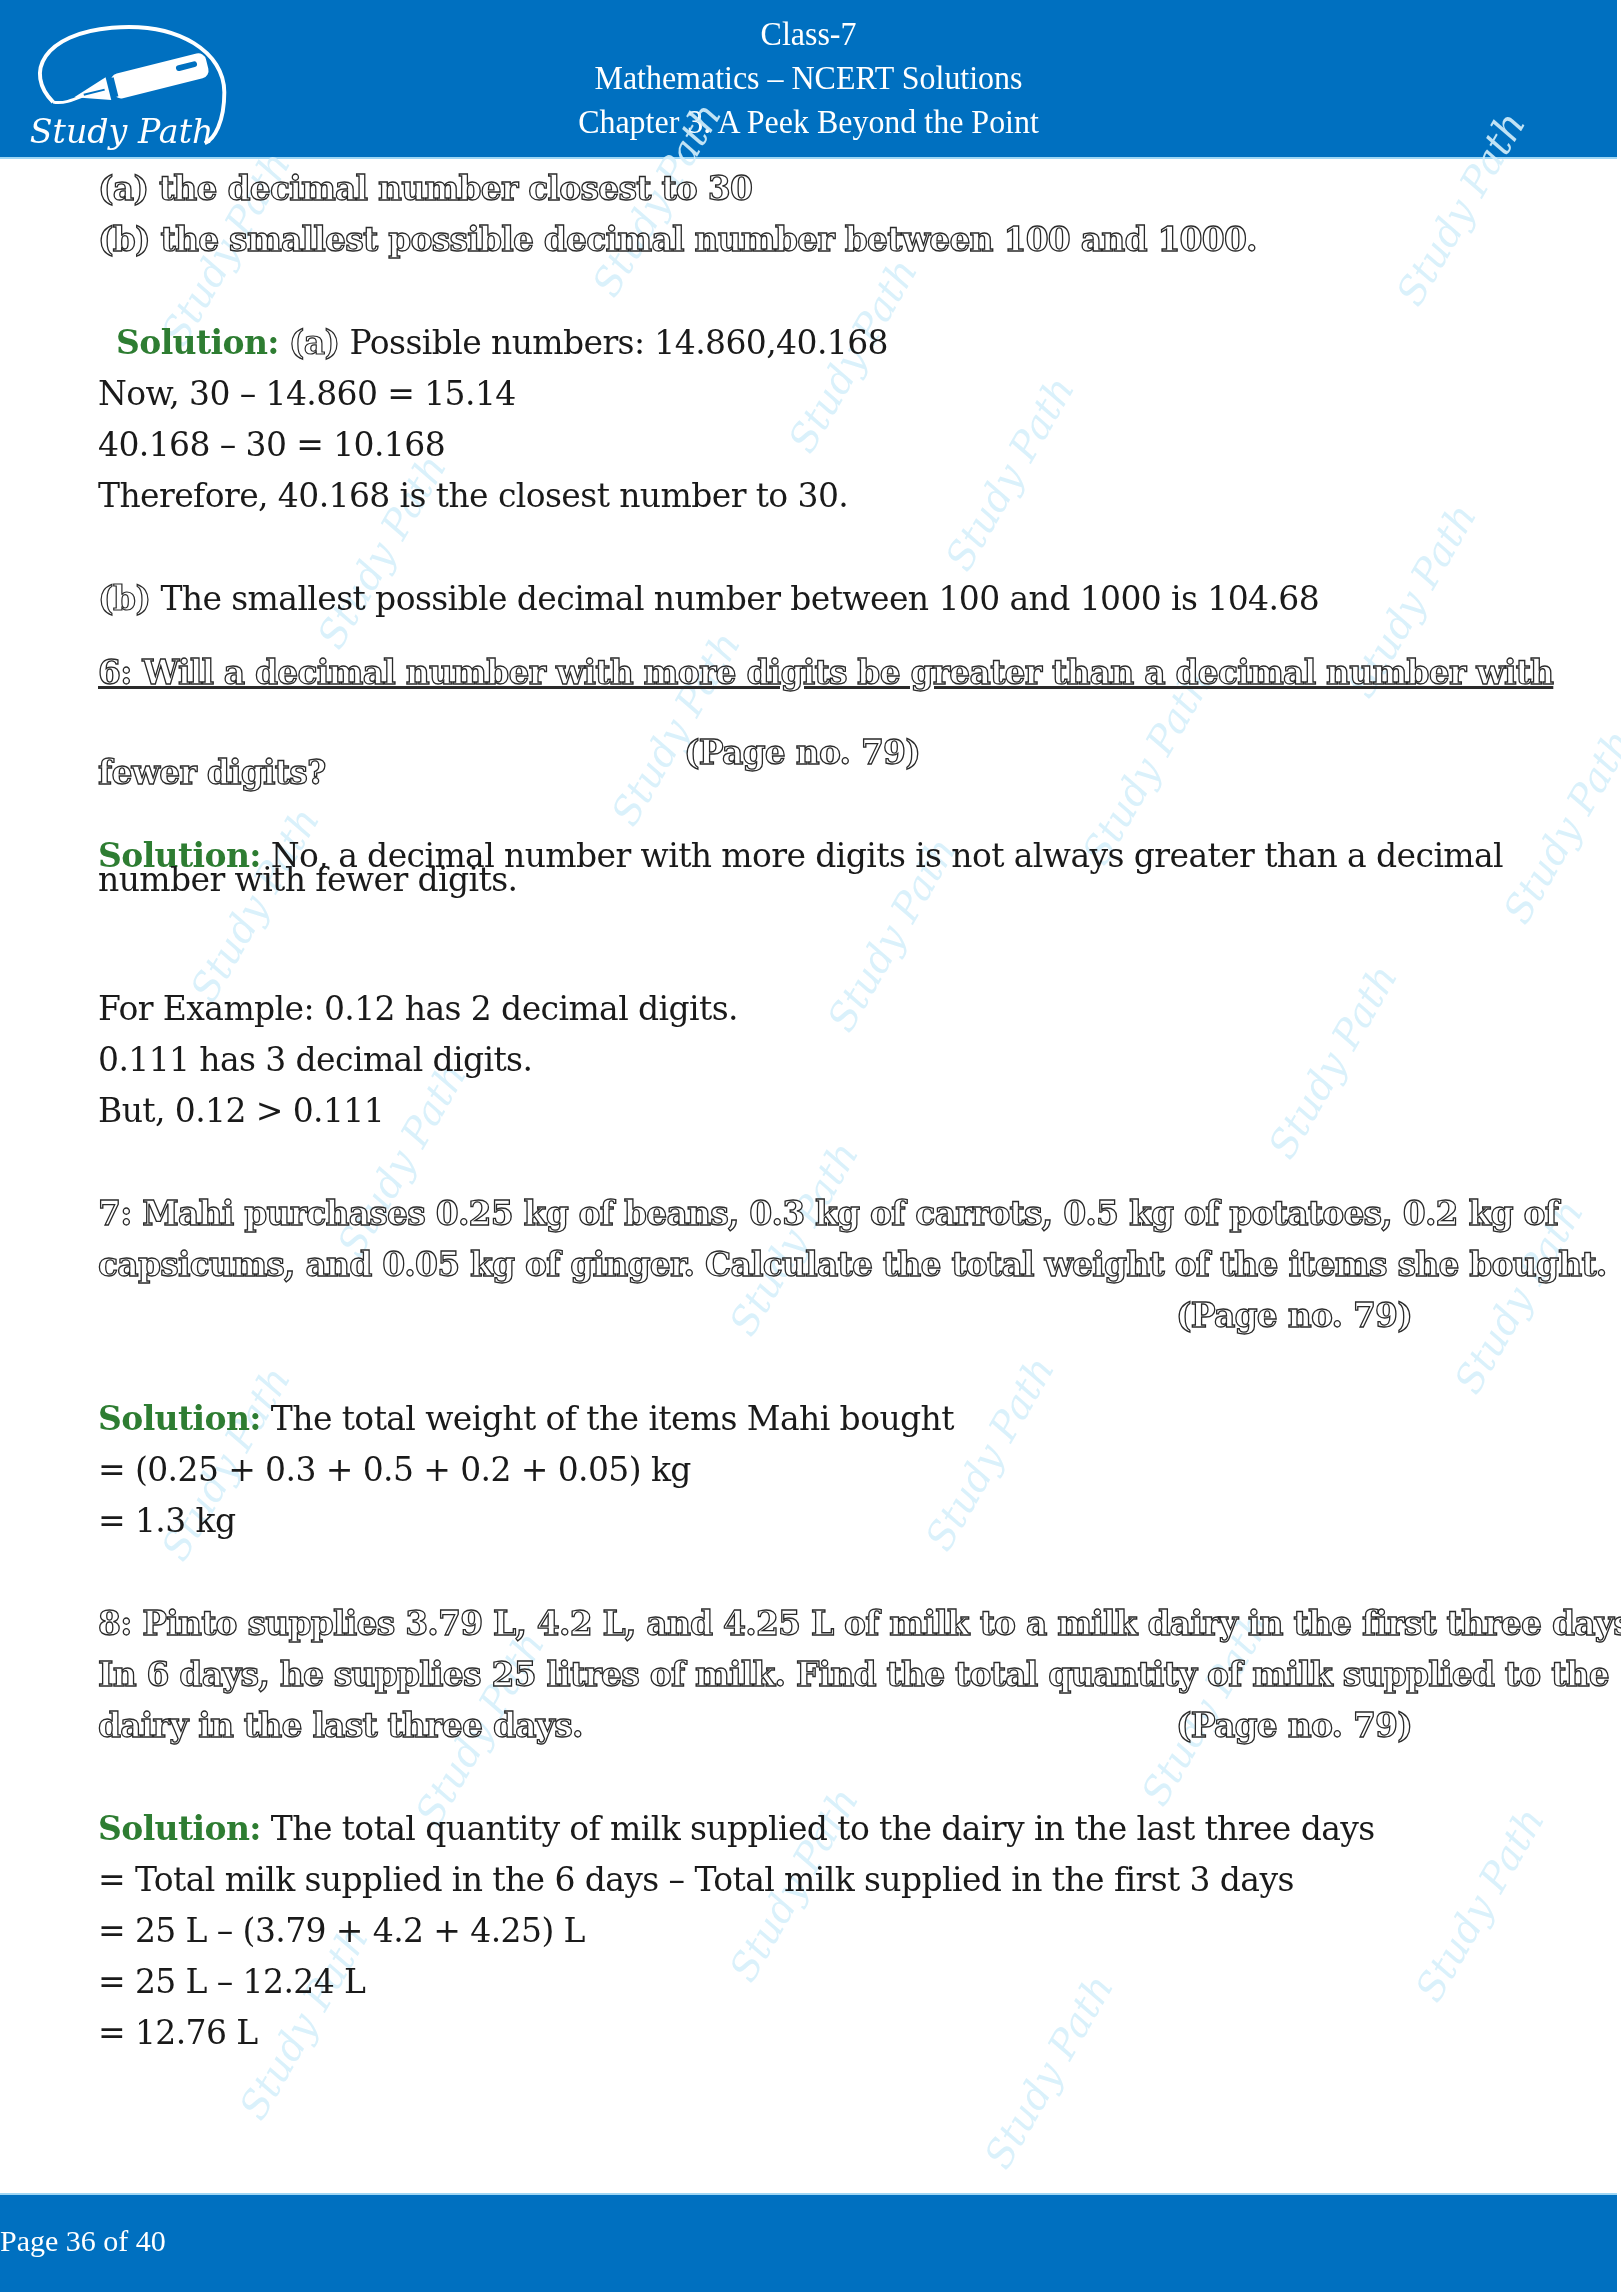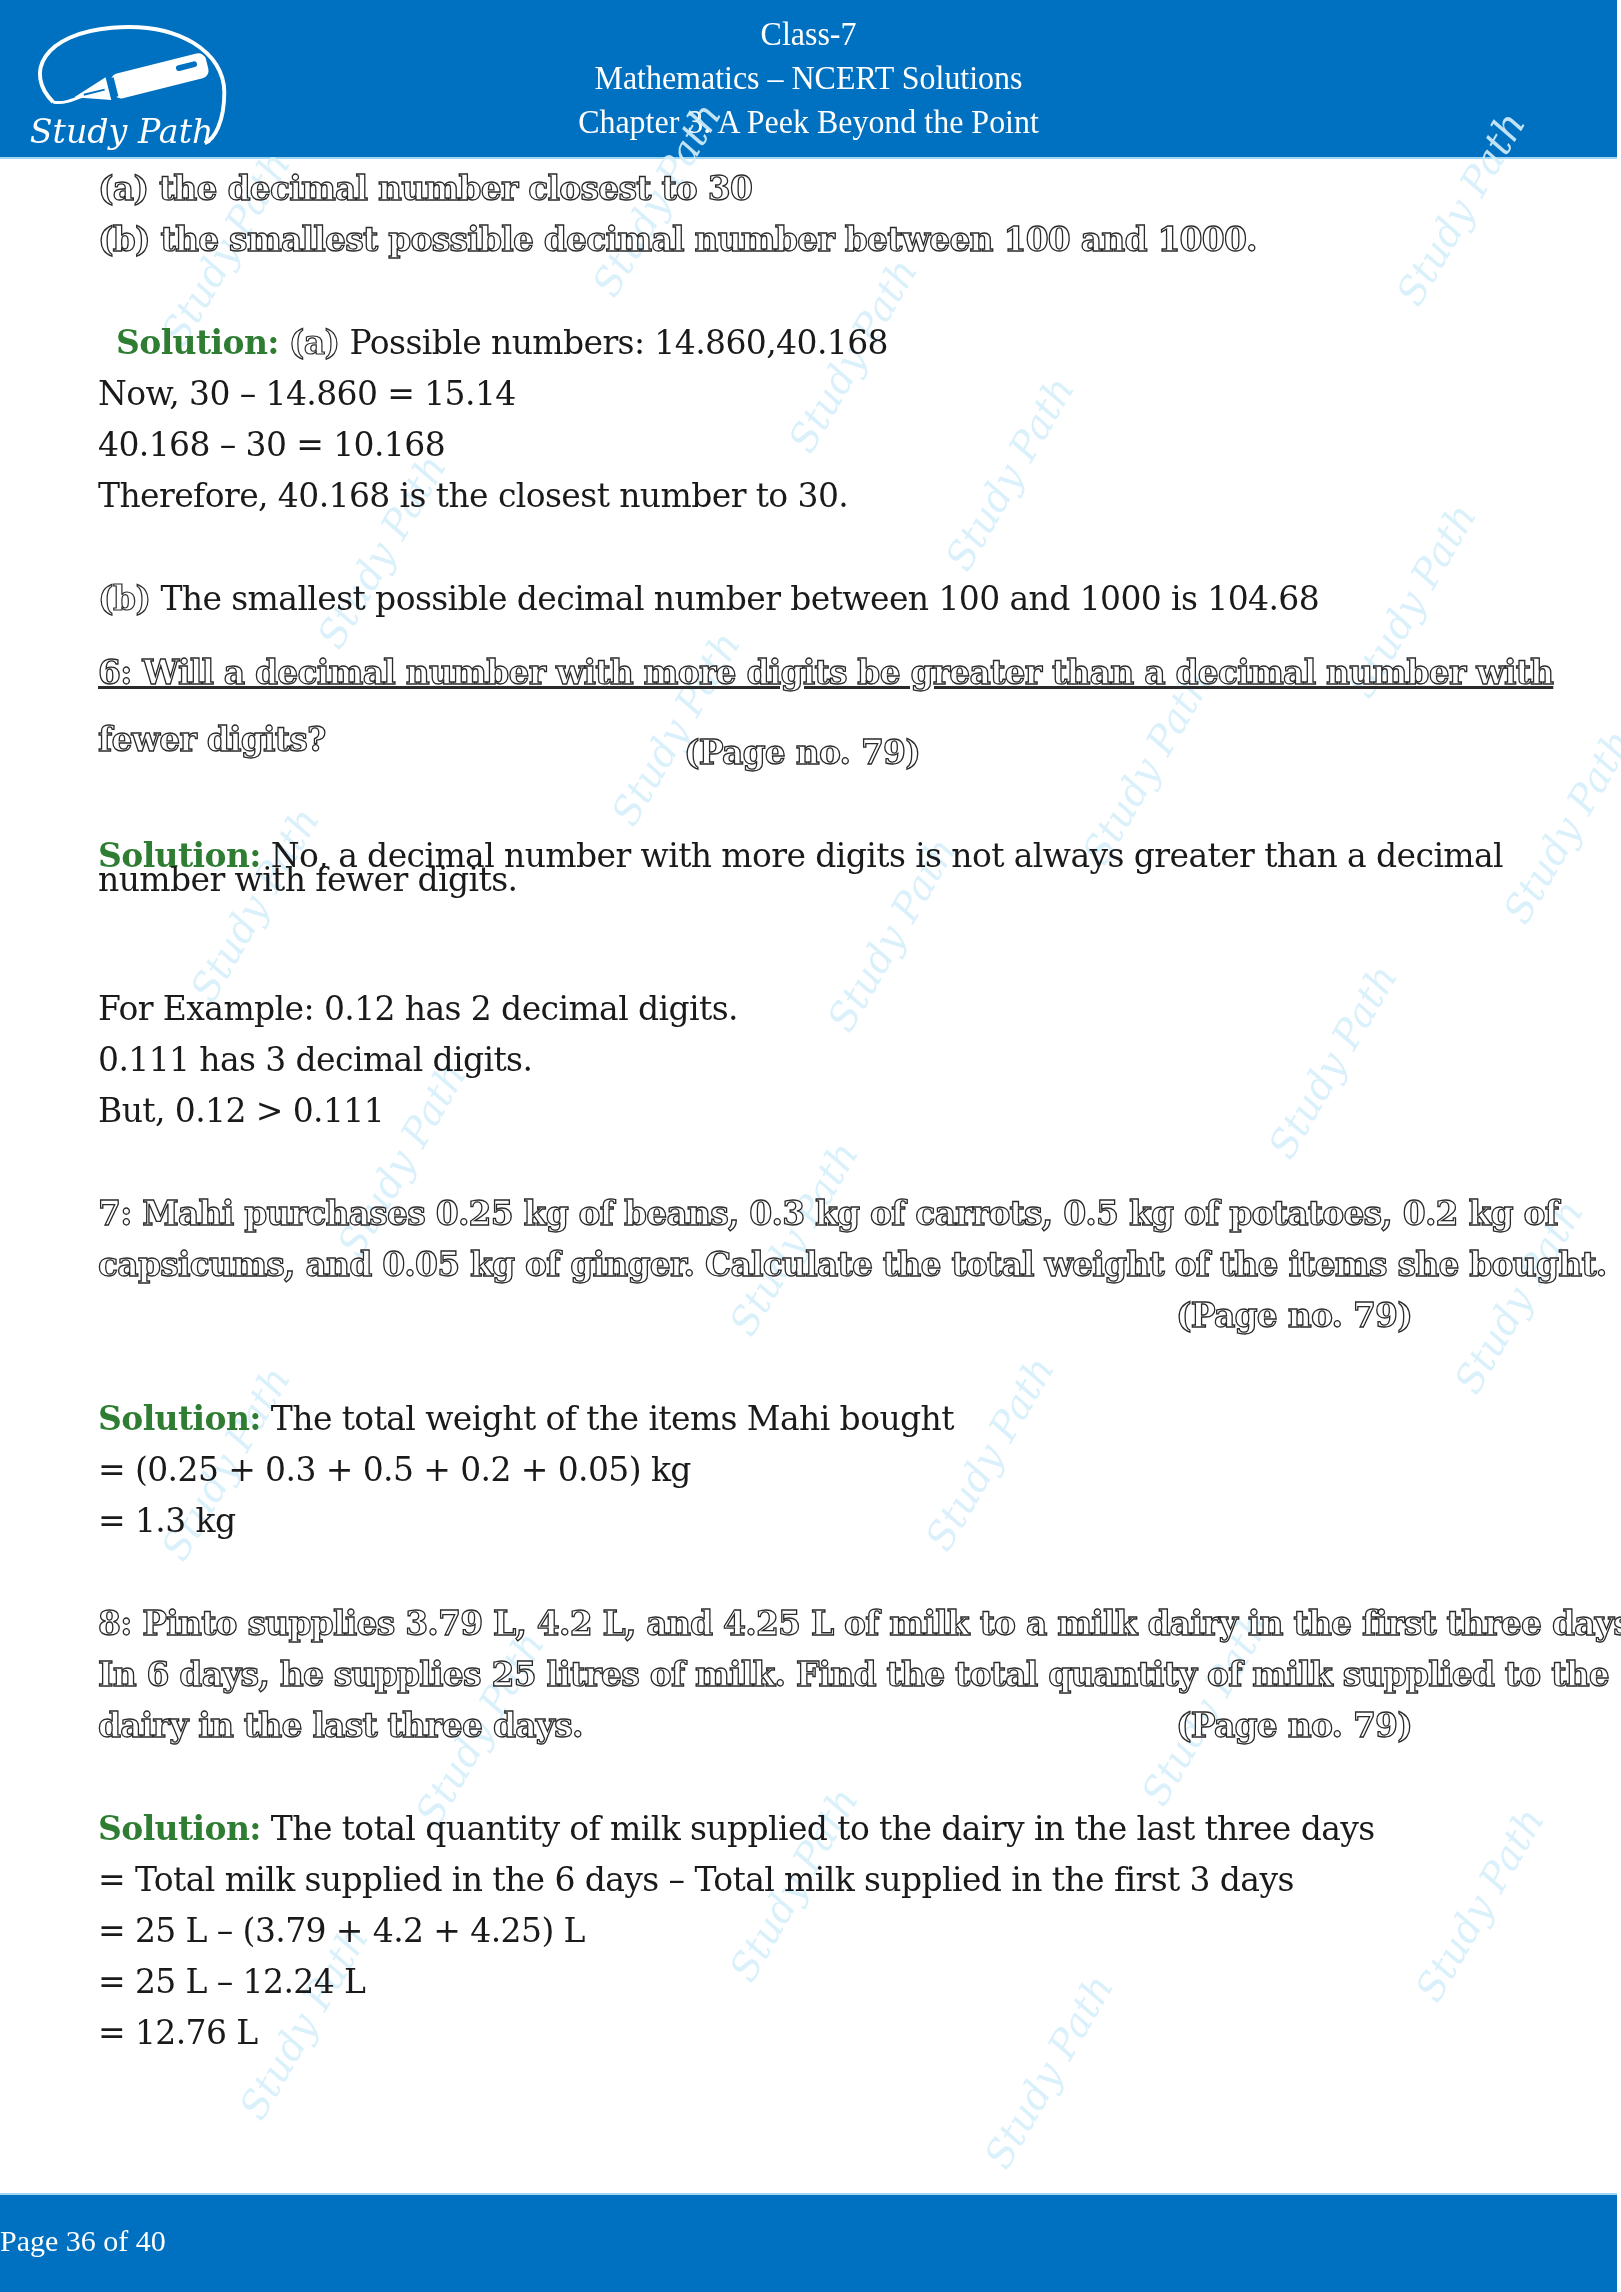--- a/index.html
+++ b/index.html
@@ -112,21 +112,21 @@
     <span class="bq">(a)</span><span> Possible numbers: 14.860,40.168</span>
   </div>
   <div class="line" style="top:205px;">Now, 30 – 14.860 = 15.14</div>
   <div class="line" style="top:256px;">40.168 – 30 = 10.168</div>
   <div class="line" style="top:307px;">Therefore, 40.168 is the closest number to 30.</div>
   <div class="line" style="top:410px;">
     <span class="bq">(b)</span><span> The smallest possible decimal number between 100 and 1000 is 104.68</span>
   </div>
 
   <div class="line q" style="top:484px;text-decoration:underline;">6: Will a decimal number with more digits be greater than a decimal number with</div>
-  <div class="line q" style="top:551px;">fewer digits?</div>
+  <div class="line q" style="top:584px;">fewer digits?</div>
   <div class="line q" style="top:564px; left:586px;">(Page no. 79)</div>
 
   <div class="line" style="top:667px;">
     <span class="sol">Solution:</span><span> No, a decimal number with more digits is not always greater than a decimal</span>
   </div>
   <div class="line" style="top:691px;">number with fewer digits.</div>
   <div class="line" style="top:820px;">For Example: 0.12 has 2 decimal digits.</div>
   <div class="line" style="top:871px;">0.111 has 3 decimal digits.</div>
   <div class="line" style="top:922px;">But, 0.12 &gt; 0.111</div>
 

